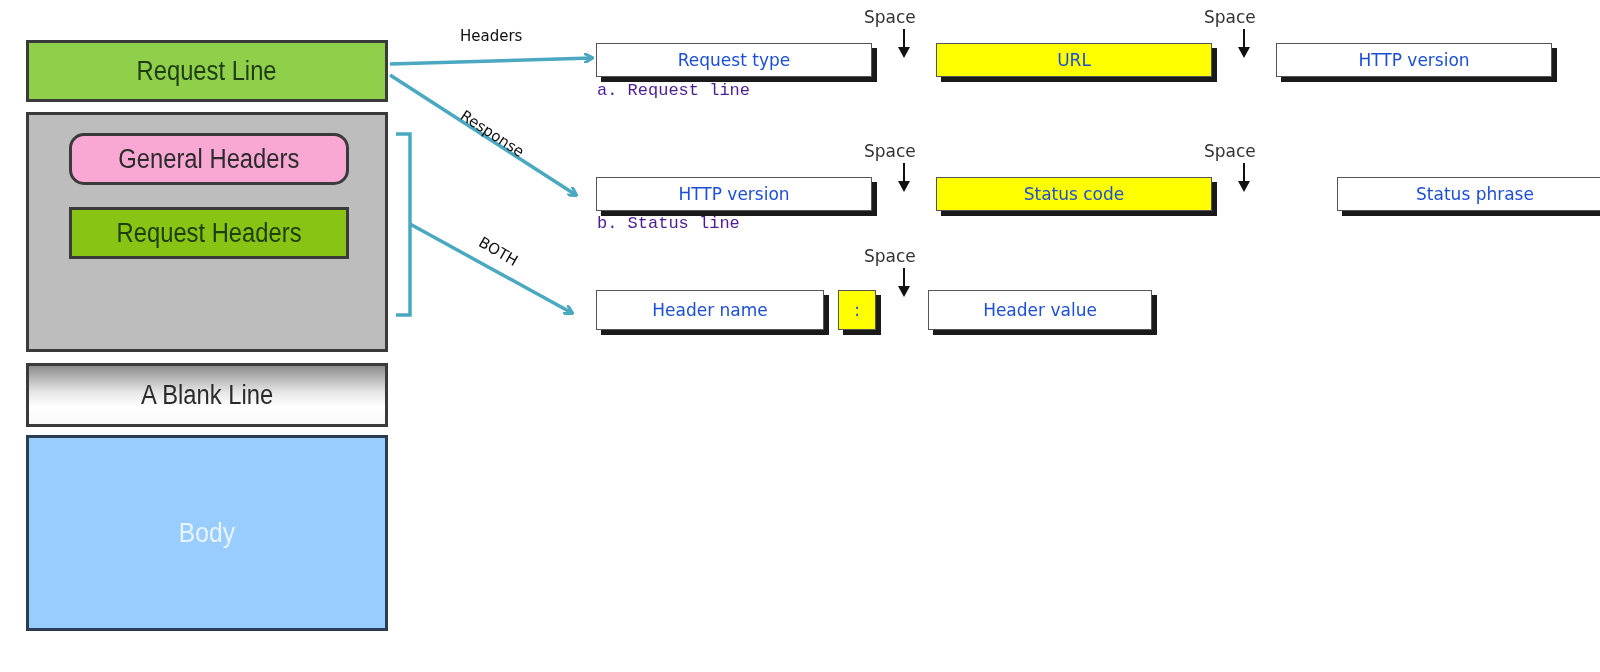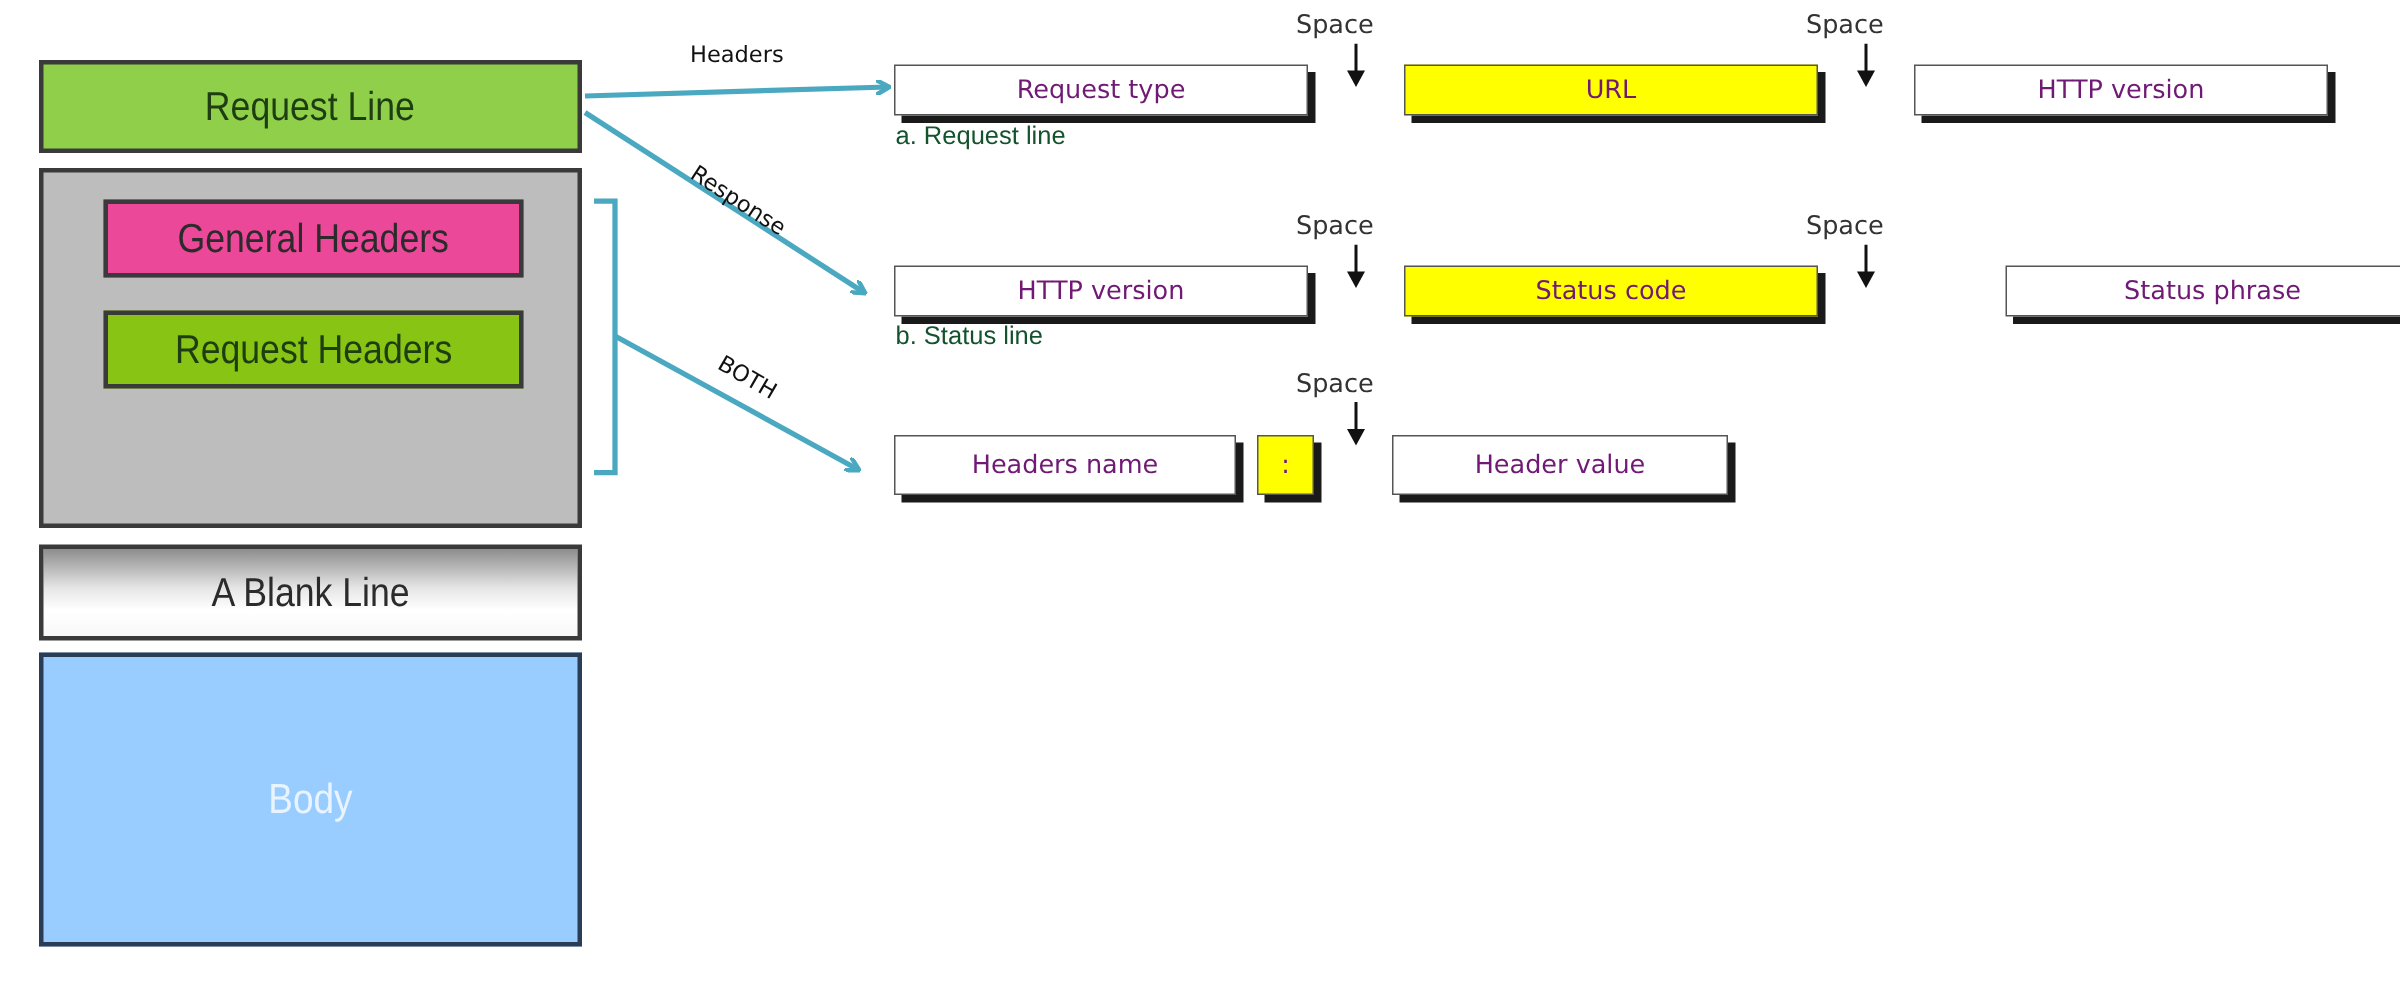--- a/index.html
+++ b/index.html
@@ -5,33 +5,33 @@
     html, body { margin: 0; padding: 0; background: #ffffff; }
     body { width: 1600px; height: 672px; position: relative; overflow: hidden; font-family: "Liberation Sans", sans-serif; }
 
     
     .stack-box { position: absolute; box-sizing: border-box; border: 3px solid #3a3a3a; display: flex; align-items: center; justify-content: center; margin-left: 16px; }
     .stack-label { font-family: "Liberation Sans", sans-serif; font-size: 27px; color: #2b2b2b; transform: scaleX(0.88); white-space: nowrap; }
     #request-line { left: 10px; top: 40px; width: 362px; height: 62px; background: #8fcf4a; }
     #request-line .stack-label { color: #1f3d12; }
     #headers-group { left: 10px; top: 112px; width: 362px; height: 240px; background: #bdbdbd; }
     .inner-box { position: absolute; box-sizing: border-box; border: 3px solid #3a3a3a; display: flex; align-items: center; justify-content: center; left: 40px; width: 280px; height: 52px; }
-    #general-headers { top: 18px; background: #ec4899; }
+    #general-headers { top: 18px; background: #f9a8d4; border-radius: 15px; }
     #request-headers { top: 92px; background: #88c414; }
     #request-headers .stack-label { color: #1f3d12; }
     #entity-headers { top: 166px; background: #ffffff; }
     #blank-line { left: 10px; top: 363px; width: 362px; height: 64px; background: linear-gradient(#8d8d8d 0%, #e6e6e6 45%, #ffffff 70%, #f8f8f8 100%); }
     #body-box { left: 10px; top: 435px; width: 362px; height: 196px; background: #99ccff; border-color: #2b3d55; }
     #body-box .stack-label { color: #e8f4ff; font-size: 28px; }
 
     
     .field { position: absolute; box-sizing: border-box; height: 34px; border: 1.5px solid #555; background: #ffffff; box-shadow: 5px 5px 0 #1a1a1a; display: flex; align-items: center; justify-content: center; }
     .field.yellow { background: #ffff00; }
-    .field-label { font-family: "DejaVu Sans", sans-serif; font-size: 17px; color: #701a75; white-space: nowrap; }
-    .caption { position: absolute; font-family: Liberation Sans, sans-serif; font-size: 17px; color: #14532d; white-space: nowrap; }
+    .field-label { font-family: "DejaVu Sans", sans-serif; font-size: 17px; color: #1d4ed8; white-space: nowrap; }
+    .caption { position: absolute; font-family: Liberation Mono, monospace; font-size: 17px; color: #4c1d95; white-space: nowrap; }
     .space { position: absolute; width: 80px; text-align: left; }
     .space-label { display: block; font-family: "DejaVu Sans", sans-serif; font-size: 17px; color: #333; }
     .space-arrow { display: block; margin: 2px auto 0; width: 14px; height: 30px; }
 
     .arrow-label { position: absolute; font-family: "DejaVu Sans", sans-serif; font-size: 15px; color: #111; white-space: nowrap; transform-origin: left center; }
 
     svg#connectors { position: absolute; left: 0; top: 0; }
   </style>
 </head>
 <body>
@@ -124,20 +124,20 @@
 <span class="caption" style="left:597px; top:214px;">b. Status line</span>
 
 <div class="space" style="left:864px; top:246px;">
   <span class="space-label">Space</span>
   <svg class="space-arrow" viewBox="0 0 14 30">
       <line x1="7" y1="0" x2="7" y2="22" stroke="#111" stroke-width="2"></line>
       <path d="M1,18 L7,29 L13,18 Z" fill="#111"></path>
     </svg>
 </div>
 <div class="field" style="left:596px; top:290px; width:228px; height:40px;">
-  <span class="field-label">Headers name</span>
+  <span class="field-label">Header name</span>
 </div>
 <div class="field yellow" style="left:838px; top:290px; width:38px; height:40px;">
   <span class="field-label">:</span>
 </div>
 <div class="field" style="left:928px; top:290px; width:224px; height:40px;">
   <span class="field-label">Header value</span>
 </div>
 
 </body></html>

